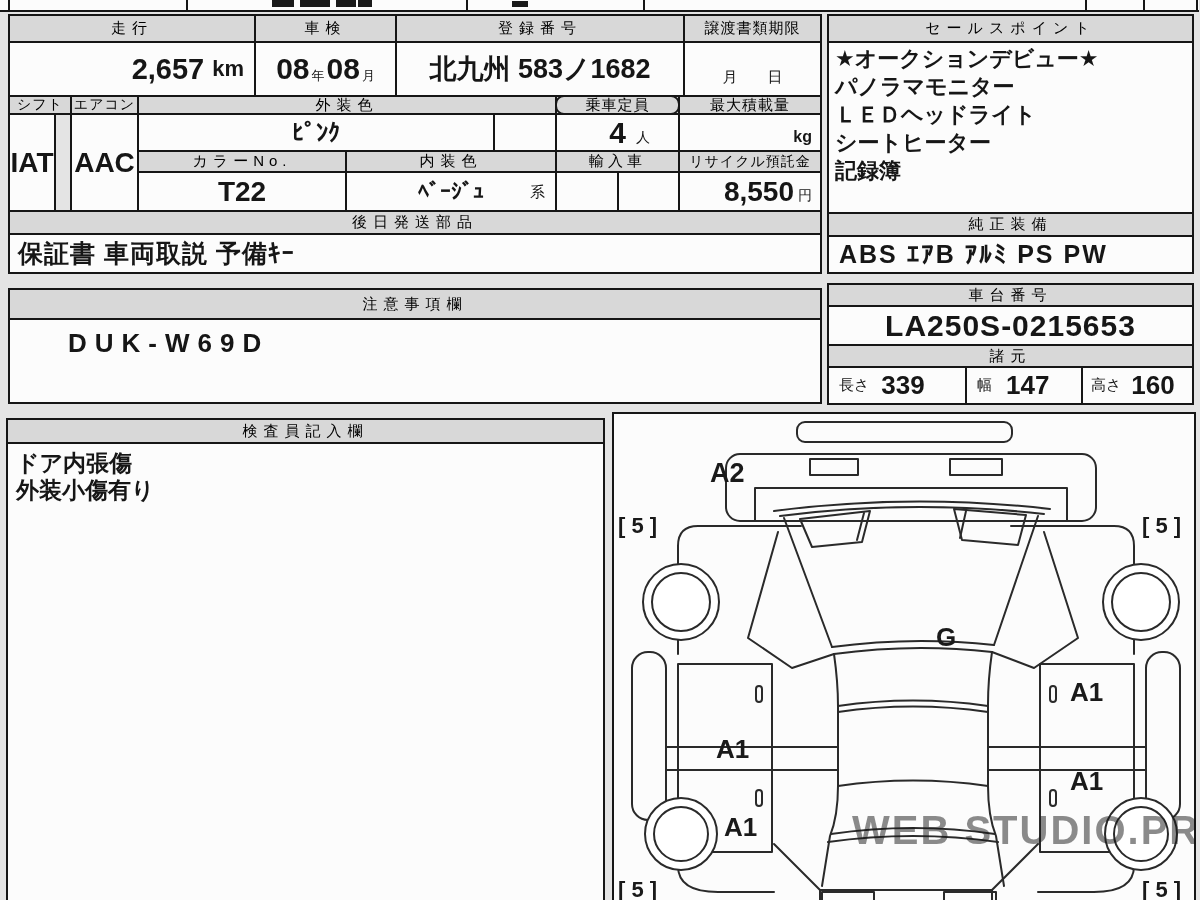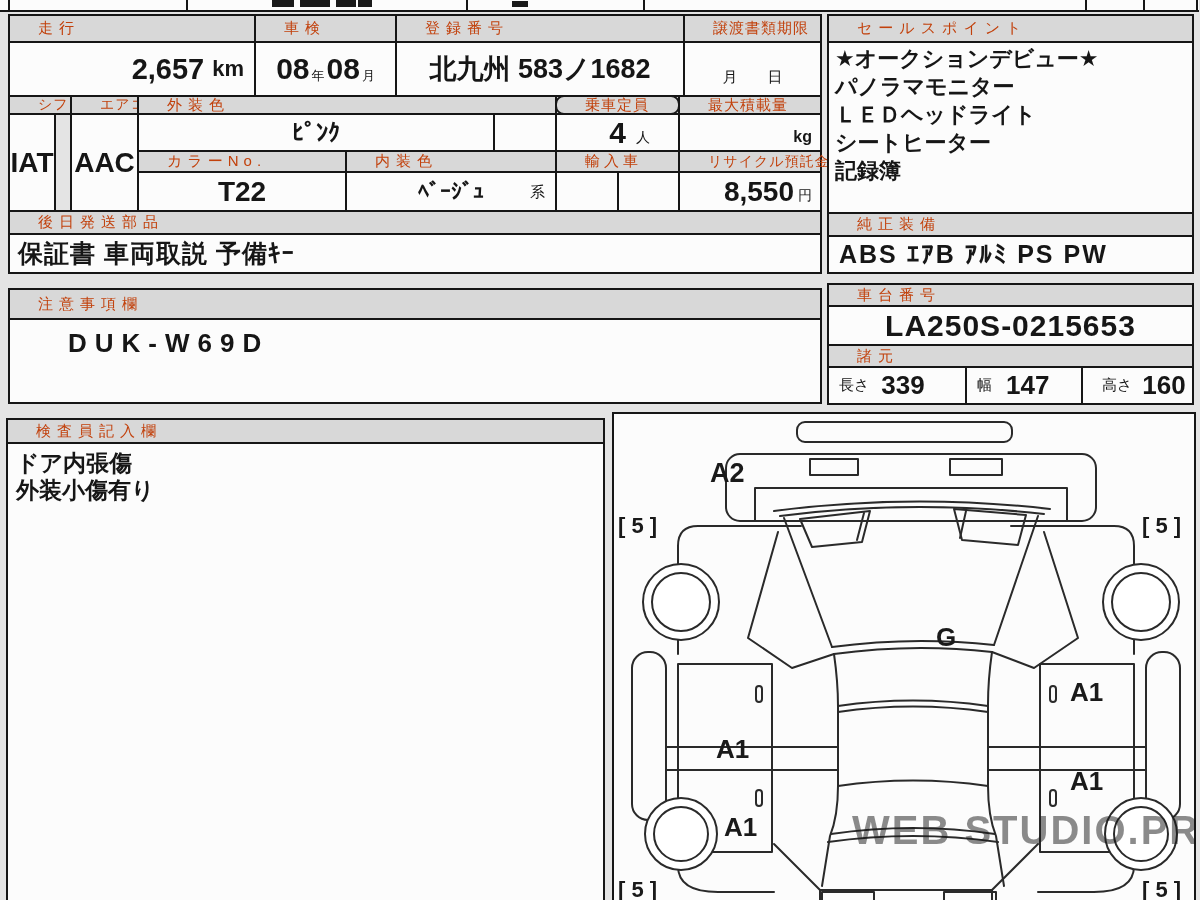--- a/index.html
+++ b/index.html
@@ -4,22 +4,22 @@
 <style>
   html,body{margin:0;padding:0;}
   body{background:#9a9a9a;}
   #page{
     position:relative;width:1200px;height:900px;overflow:hidden;
     background:#e4e4e4;
     font-family:"Liberation Sans","DejaVu Sans",sans-serif;
     color:#161616;
   }
   .c{position:absolute;box-sizing:border-box;border:2px solid #161616;}
-  .h{background:#d8d8d8;display:flex;align-items:center;
-     font-size:15px;letter-spacing:6px;color:#c2410c;white-space:nowrap;padding-left:28px;}
+  .h{background:#d8d8d8;display:flex;align-items:center;justify-content:center;
+     font-size:15px;letter-spacing:6px;color:#000000;white-space:nowrap;}
   .h.t{letter-spacing:1px;}
   .v{background:#fcfcfc;}
   .flex{display:flex;align-items:center;}
   .jend{justify-content:flex-end;}
   .jcen{justify-content:center;}
   .big{font-weight:bold;font-size:28px;white-space:nowrap;}
   .med{font-weight:bold;font-size:22px;}
   .vl{position:absolute;top:0;width:2px;height:10px;background:#161616;}
   .sm{position:absolute;background:#1a1a1a;}
   .lines{background:#fcfcfc;}
@@ -179,21 +179,21 @@
       <span>諸元</span>
     </div>
   <div class="c v flex" style="left:827px;top:366px;width:140px;height:39px;padding-left:10px;">
     <span style="font-size:15px;margin-right:12px;">長さ</span>
     <span class="big" style="font-size:26px;">339</span>
   </div>
   <div class="c v flex" style="left:965px;top:366px;width:118px;height:39px;padding-left:10px;">
     <span style="font-size:15px;margin-right:14px;">幅</span>
     <span class="big" style="font-size:26px;">147</span>
   </div>
-  <div class="c v flex" style="left:1081px;top:366px;width:113px;height:39px;padding-left:19px;">
+  <div class="c v flex" style="left:1081px;top:366px;width:113px;height:39px;padding-left:8px;">
     <span style="font-size:15px;margin-right:10px;">高さ</span>
     <span class="big" style="font-size:26px;">160</span>
   </div>
 
   <div class="c h" style="left:6px;top:418px;width:599px;height:26px;">
       <span>検査員記入欄</span>
     </div>
   <div class="c lines" style="left:6px;top:442px;width:599px;height:462px;padding:6px 0 0 8px;font-size:23px;line-height:27px;">
     <div>ドア内張傷</div>
     <div>外装小傷有り</div>

